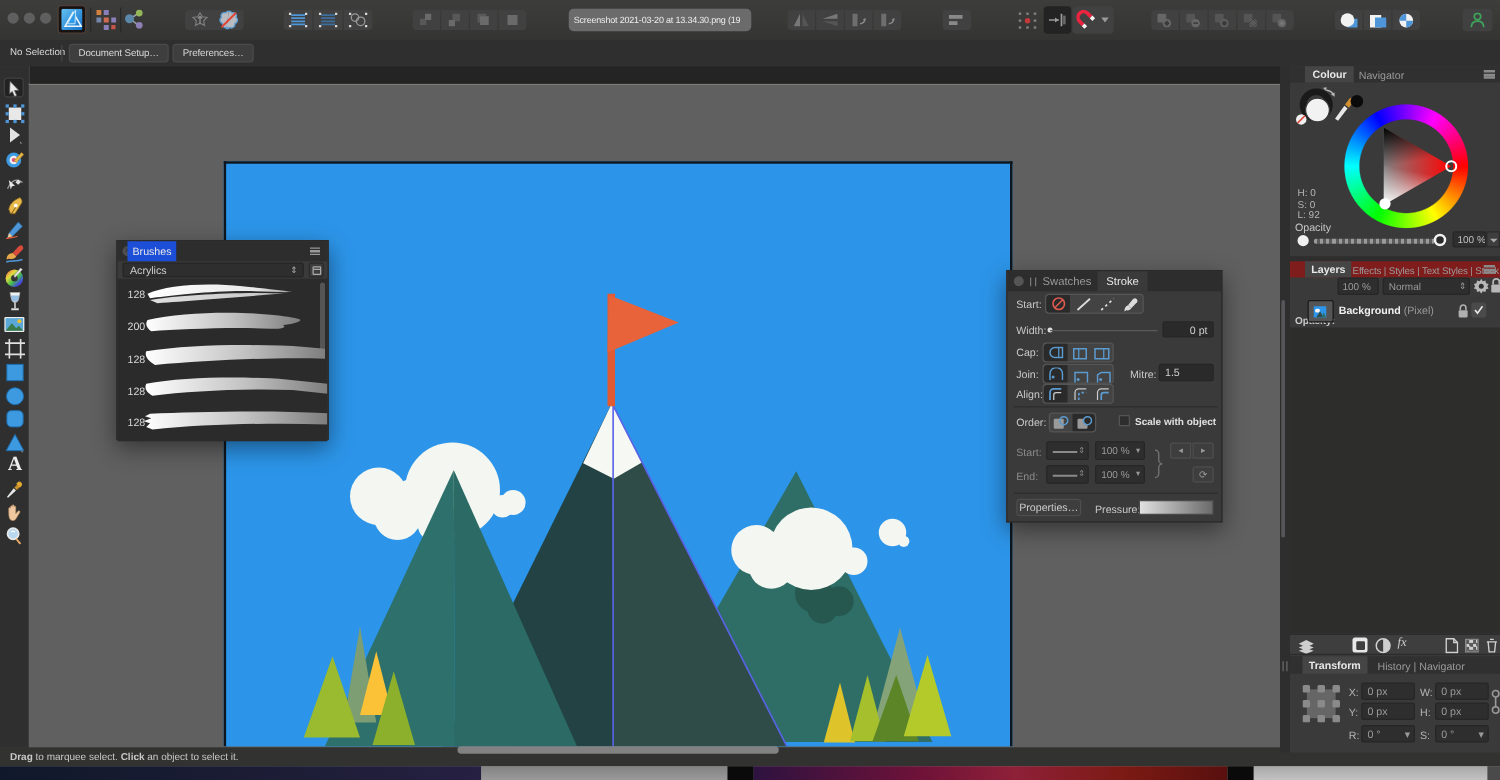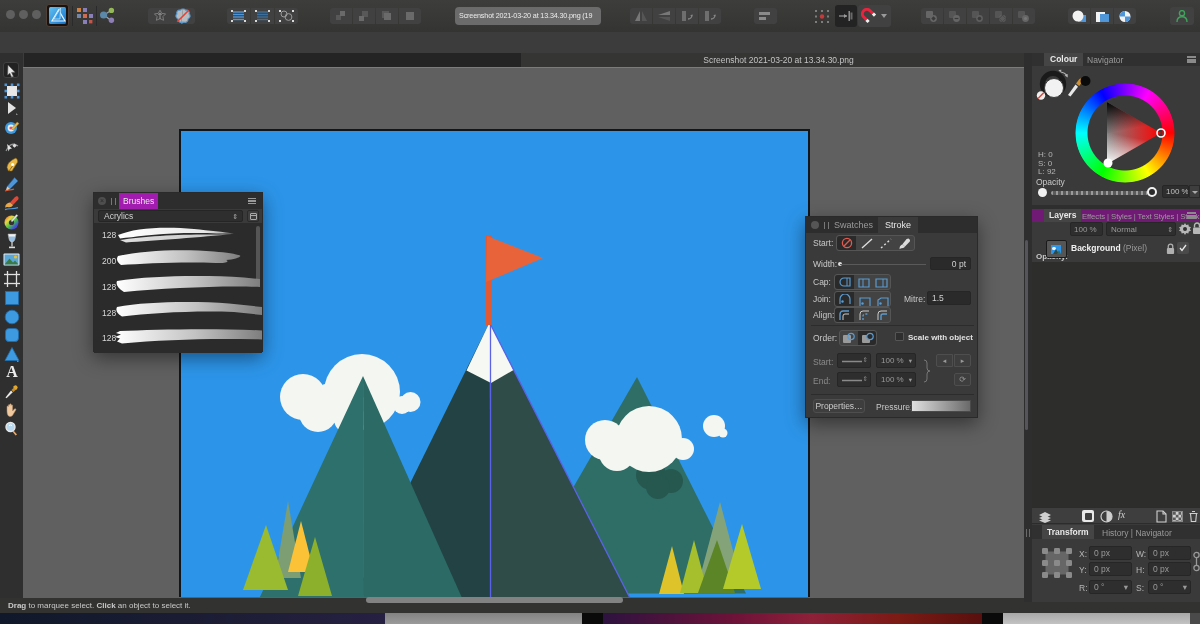--- a/index.html
+++ b/index.html
@@ -313,20 +313,26 @@
       </div>
     </div>
 
     <div class="abs btn" style="left:1170px;top:7px;width:24px;height:18px;">
       <svg width="12" height="12" style="position:absolute;left:6px;top:3px;">
         <circle cx="6" cy="3.2" r="2.6" fill="none" stroke="#3fa35c" stroke-width="1.4"></circle>
         <path d="M1 12 C1 8.4 3.2 6.8 6 6.8 C8.8 6.8 11 8.4 11 12" fill="none" stroke="#3fa35c" stroke-width="1.4"></path>
       </svg>
     </div>
   </div>
+  <div class="abs" id="menurow">
+    <div class="abs" style="left:8px;top:5px;font-size:7.8px;color:#d8d8d8;">No Selection</div>
+    <div class="abs" style="left:49px;top:4px;width:1px;height:13px;background:#454545;"></div>
+    <div class="mbtn" style="left:55px;width:80px;">Document Setup…</div>
+    <div class="mbtn" style="left:138px;width:65px;">Preferences…</div>
+  </div>
   <div class="abs" id="lefttools">
     <div class="abs" style="left:3px;top:9px;width:16px;height:16px;background:#222222;border-radius:3px;border:1px solid #404040;"></div>
     <svg class="tool" style="left:4.0px;top:11px;" width="15" height="15" viewBox="0 0 15 15">
         <path d="M4 1 L11 8.2 L7.6 8.4 L9.4 12.4 L7.6 13.2 L5.8 9.2 L3.6 11 Z" fill="#e8e8e8" stroke="#555" stroke-width=".6"></path>
       </svg>
     <svg class="tool" style="left:3.5px;top:30px;" width="16" height="16" viewBox="0 0 16 16">
         <rect x="3" y="3" width="10" height="10" fill="#e8e8e8"></rect>
         <g fill="#4f96d8">
           <rect x="0.5" y="0.5" width="2.6" height="2.6"></rect>
           <rect x="12.9" y="0.5" width="2.6" height="2.6"></rect>
@@ -427,23 +433,20 @@
     <svg class="tool" style="left:4.0px;top:368px;" width="15" height="15" viewBox="0 0 15 15">
         <circle cx="6.5" cy="6" r="4.5" fill="#b8d8f0" stroke="#e8e8e8" stroke-width="1.4"></circle>
         <path d="M5 4.5 a2.5 2.5 0 0 1 3 0" stroke="#fff" stroke-width="1" fill="none"></path>
         <path d="M9.5 9.5 L13 13.5 L11.6 14.6 L8.4 10.4 Z" fill="#e8a868"></path>
       </svg>
   </div>
   <div class="abs" id="canvas">
       <div style="position:absolute;left:0;top:0;width:1001px;height:1px;background:#7e7c76;"></div>
     </div>
   <div class="abs" id="tabbar">
-    <div class="abs" id="tab-active">
-        <div class="abs tabtxt" style="color:#c4c4c4;">Screenshot 2021-03-20 at 13.34.30.png</div>
-      </div>
   </div>
   <div class="abs" id="imgwrap">
   <svg width="627" height="468" viewBox="0 0 627 468" style="position:absolute;left:0;top:0;">
     <rect x="0" y="0" width="627" height="468" fill="#2c95e9"></rect>
 
     <polygon points="456,246 331,462.5 565,462.5" fill="#2e6e67"></polygon>
     <g fill="#26584f">
       <circle cx="470" cy="344" r="15"></circle>
       <circle cx="490" cy="350" r="12"></circle>
       <circle cx="477" cy="356" r="12"></circle>
@@ -570,21 +573,21 @@
     <circle class="abs"></circle>
     <div class="abs" style="left:14px;top:135px;width:9px;height:9px;border-radius:50%;background:#f0f0f0;"></div>
     <div class="abs" style="left:27px;top:138px;width:97px;height:4px;border-radius:2px;background:repeating-linear-gradient(90deg,#9a9a9a 0 2.5px,#5a5a5a 2.5px 5px);"></div>
     <div class="abs" style="left:123px;top:134px;width:10px;height:10px;border-radius:50%;background:#2a2a2a;border:2.5px solid #f2f2f2;"></div>
     <div class="abs inp" style="left:138px;top:132px;width:27px;height:13px;line-height:12px;padding-left:3px;color:#c0c0c0;font-size:8px;">100 %</div>
     <div class="abs" style="left:165px;top:132px;width:11px;height:13px;background:#3e3e3e;border:1px solid #2a2a2a;">
         <div style="margin:5px auto 0;width:0;height:0;border-left:3px solid transparent;border-right:3px solid transparent;border-top:3.5px solid #aaa;"></div>
       </div>
 
     <div class="abs" style="left:0;top:152px;width:176px;height:5px;background:#2e2e2e;"></div>
-    <div class="abs" style="left:8px;top:156px;width:168px;height:13px;background:#701a75;">
+    <div class="abs" style="left:8px;top:156px;width:168px;height:13px;background:#7f1d1d;">
       <div class="abs ptab on" style="left:12px;top:0;height:13px;line-height:13px;padding:0 5px;font-weight:bold;">Layers</div>
       <div class="abs ptab" style="left:50px;top:2.5px;font-size:7.8px;letter-spacing:-0.1px;">Effects | Styles | Text Styles | Stock</div>
       <div class="abs" style="right:4px;top:3px;width:9px;height:7px;border-top:2px solid #8a8a8a;border-bottom:2px solid #8a8a8a;">
           <div style="height:1.5px;background:#8a8a8a;margin-top:1.2px;"></div>
         </div>
     </div>
     <div class="abs lbl" style="left:12px;top:172px;font-size:8px;color:#c8c8c8;font-weight:bold;margin-top:27px;">Opacity:</div>
     <div class="abs inp" style="left:46px;top:169px;width:33px;height:14px;line-height:13px;padding-left:3px;font-size:8px;">100 %</div>
     <div class="abs inp" style="left:82px;top:169px;width:70px;height:14px;line-height:13px;padding-left:4px;font-size:8px;">Normal<span style="float:right;margin-right:2px;font-size:7px;">⇕</span></div>
     <svg class="abs" style="left:155px;top:170px;" width="12" height="12" viewBox="0 0 12 12">
@@ -673,21 +676,21 @@
       </svg>
     <div class="abs lbl" style="left:55px;top:530px;">R:</div>
     <div class="abs inp" style="left:65px;top:527px;width:43px;height:14px;line-height:13px;padding-left:4px;">0 °<span style="float:right;margin-right:3px;">▾</span></div>
     <div class="abs lbl" style="left:112px;top:530px;">S:</div>
     <div class="abs inp" style="left:124px;top:527px;width:43px;height:14px;line-height:13px;padding-left:4px;">0 °<span style="float:right;margin-right:3px;">▾</span></div>
   </div>
   <div class="panel" id="brushes">
     <div class="ptitle">
       <div class="abs" style="left:4px;top:4px;width:8px;height:8px;border-radius:50%;background:#4e4e4e;color:#2a2a2a;font-size:7px;line-height:8px;text-align:center;">×</div>
       <div class="abs" style="left:17px;top:4.5px;width:5px;height:7px;border-left:1.5px solid #777;border-right:1.5px solid #777;"></div>
-      <div class="abs" style="left:25px;top:0;height:16px;background:#a21caf;padding:0 4px;line-height:16px;font-size:8.5px;color:#e8e8e8;">Brushes</div>
+      <div class="abs" style="left:8px;top:0;height:16px;background:#1d4ed8;padding:0 4px;line-height:16px;font-size:8.5px;color:#e8e8e8;">Brushes</div>
       <div class="abs" style="right:6px;top:5px;width:8px;height:6px;border-top:1.5px solid #999;border-bottom:1.5px solid #999;">
           <div style="height:1.5px;background:#999;margin-top:1px;"></div>
         </div>
     </div>
 
     <div class="abs" style="left:4px;top:17px;width:145px;height:12px;background:#2e2e2e;border:1px solid #252525;border-radius:2px;color:#cfcfcf;font-size:8.5px;line-height:11px;padding-left:5px;">Acrylics
       <span style="float:right;margin-right:4px;font-size:7px;color:#aaa;">⇕</span></div>
     <div class="abs" style="left:153px;top:17px;width:12px;height:12px;background:#3e3e3e;border:1px solid #2a2a2a;border-radius:2px;">
       <div style="margin:1.5px auto 0;width:7px;height:7px;border:1px solid #aaa;border-radius:1px;">
           <div style="height:2px;border-bottom:1px solid #aaa;"></div>

